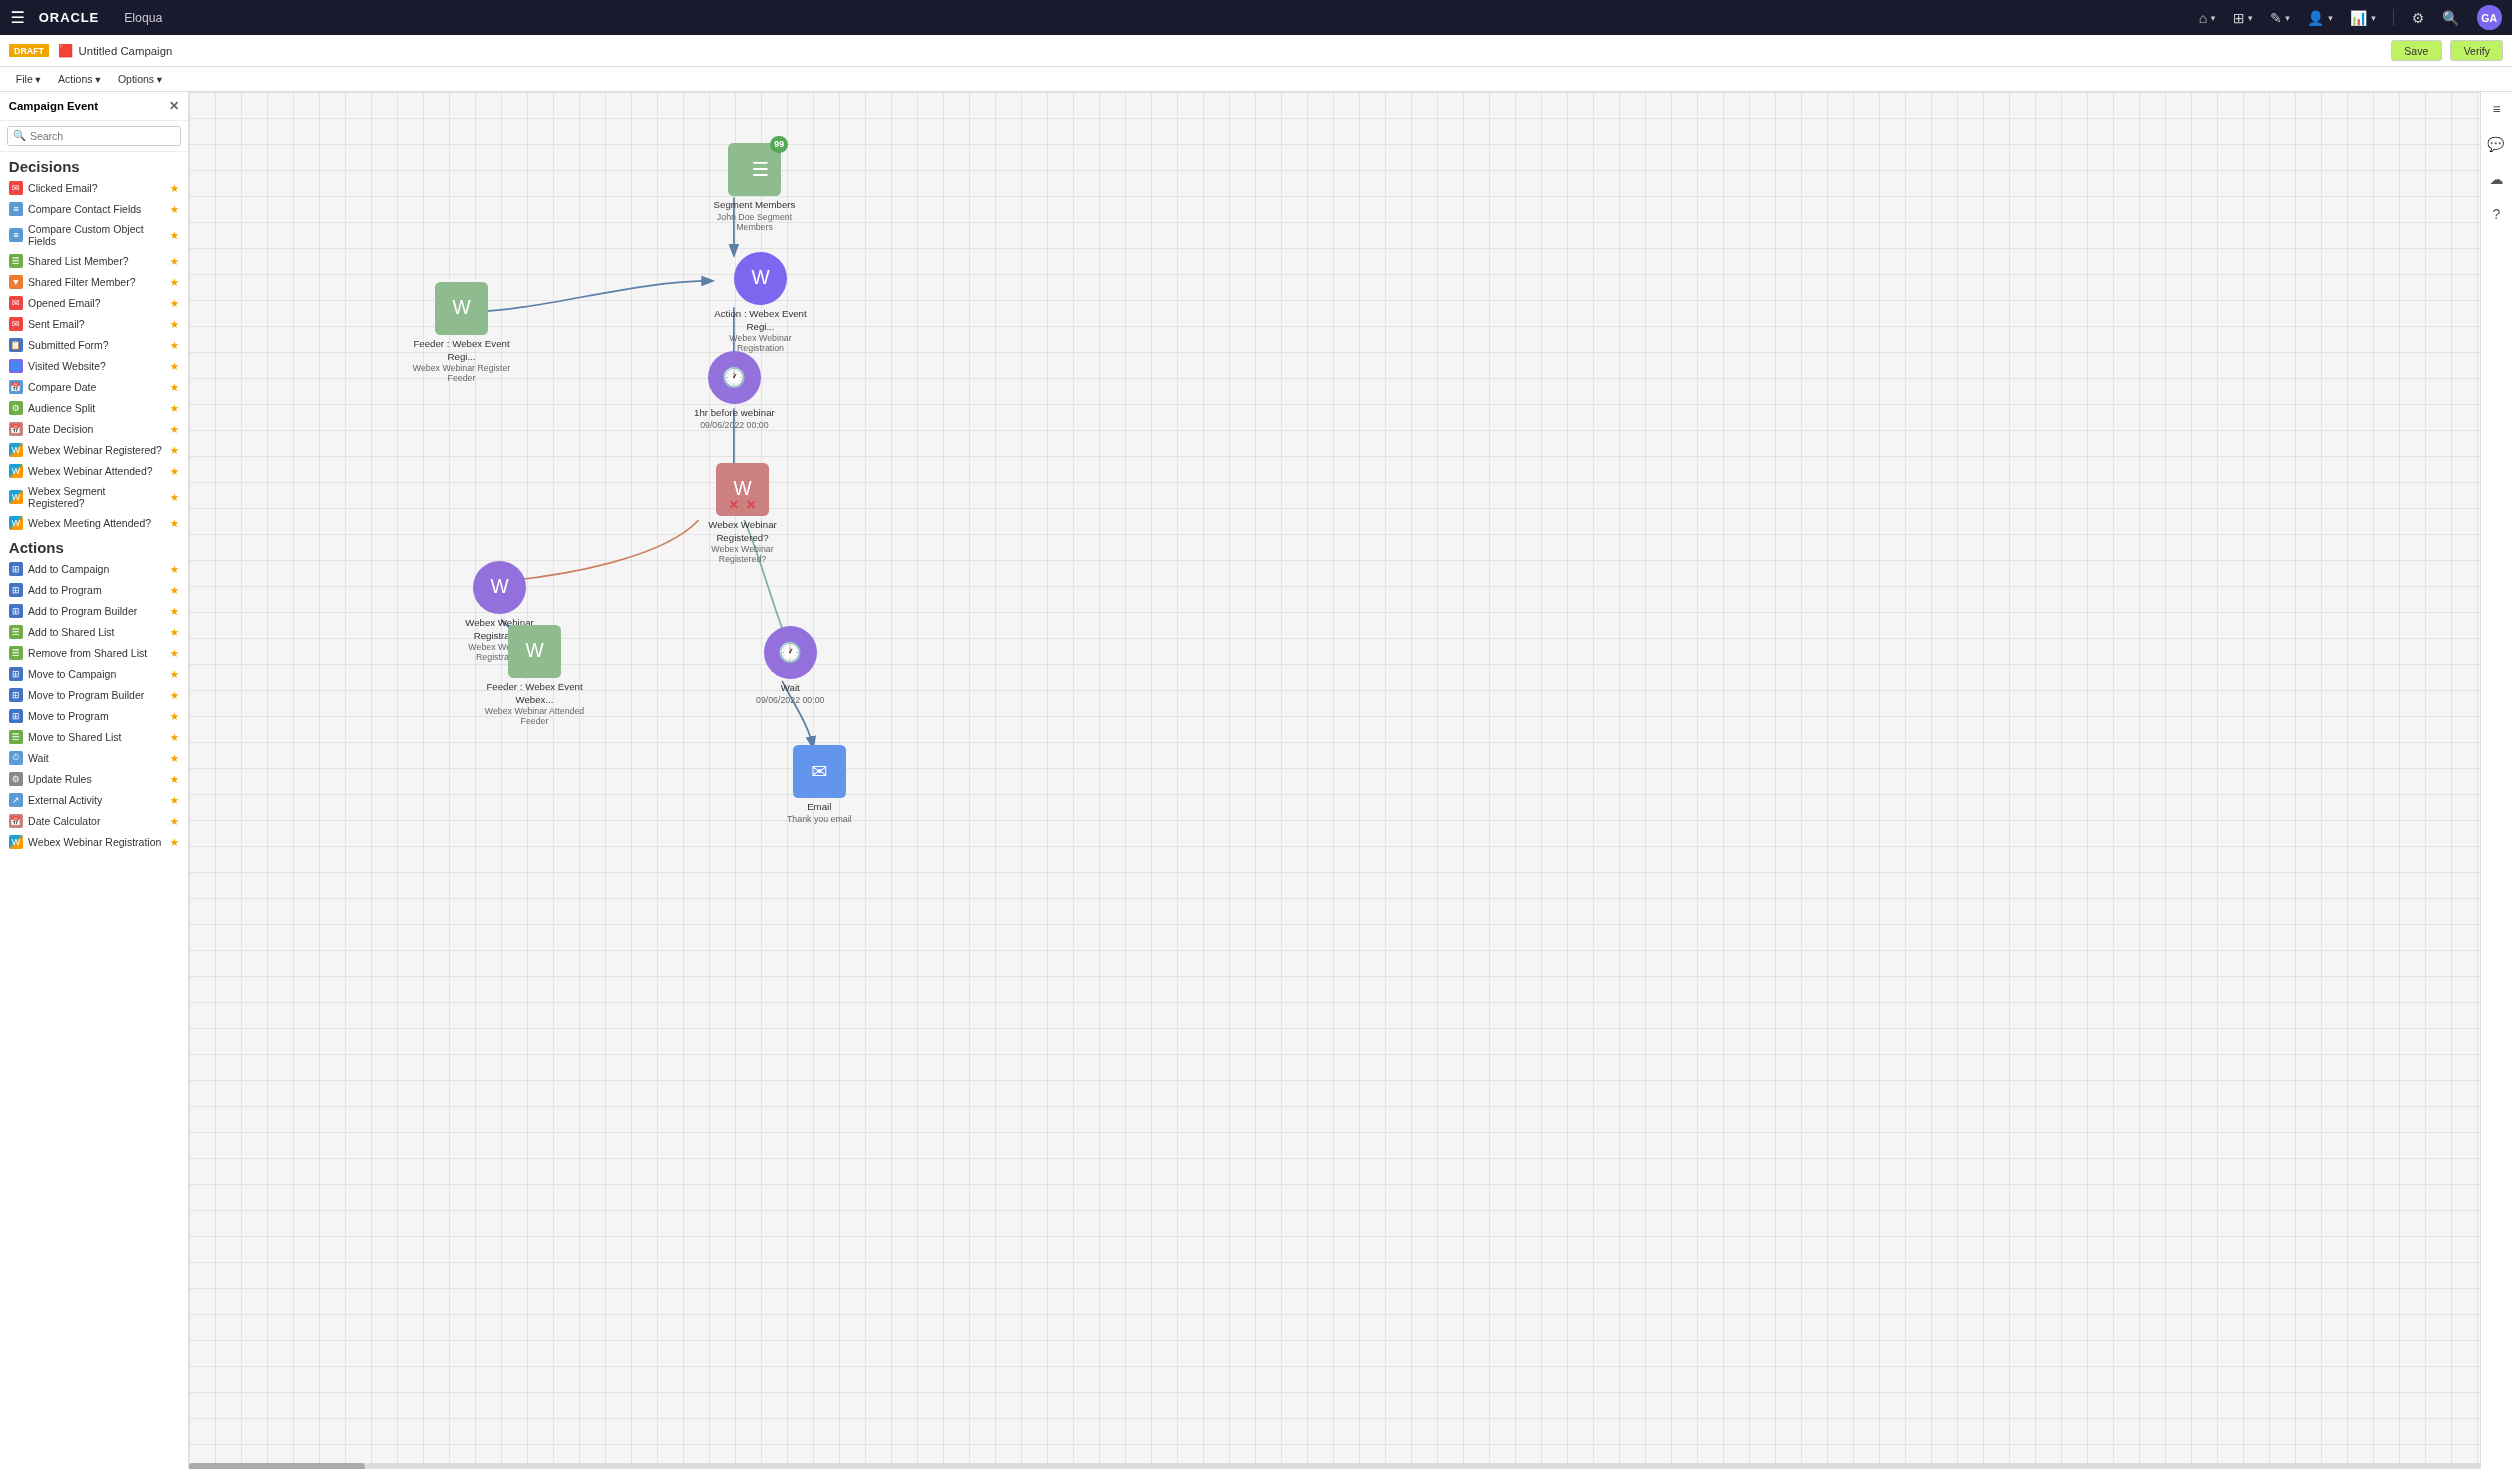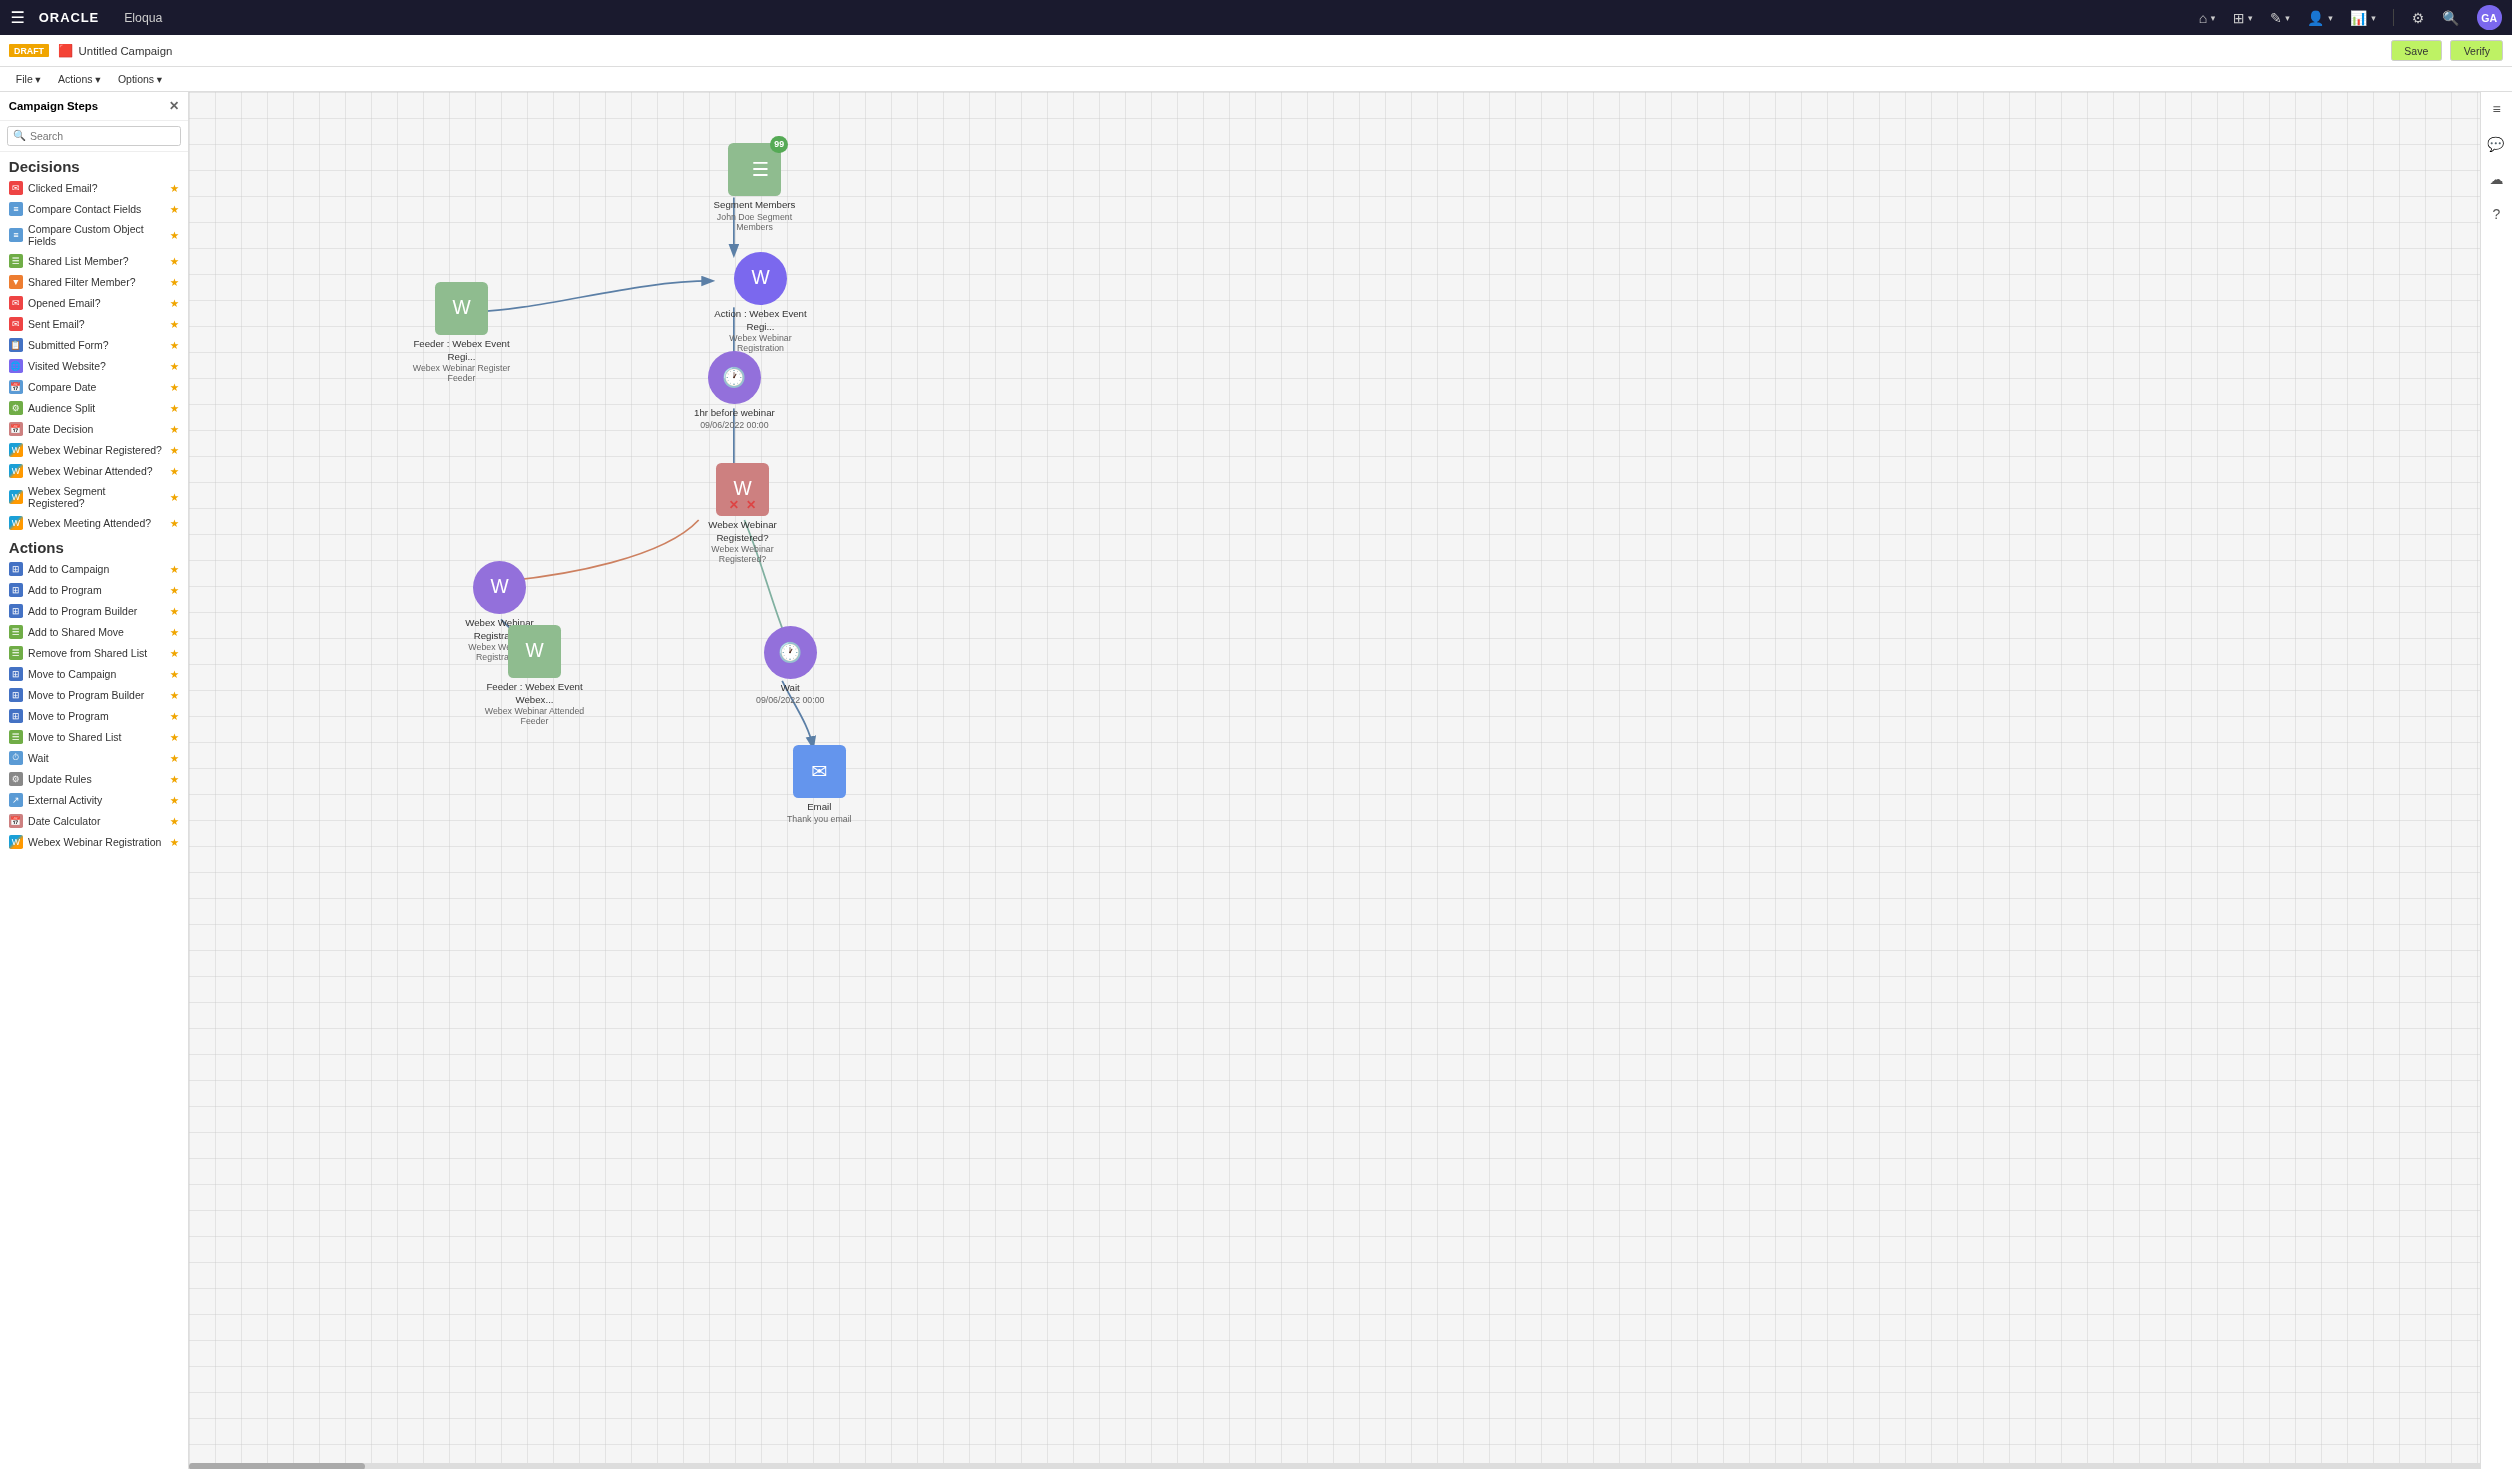--- a/index.html
+++ b/index.html
@@ -377,21 +377,21 @@
   <div class="menu-item">
     <span>Options</span>
     <span>▾</span>
   </div>
 </div>
 
 <div class="main-layout">
 
   <div class="sidebar">
     <div class="sidebar-header">
-      <span>Campaign Steps</span>
+      <span>Campaign Event</span>
       <span class="sidebar-close">✕</span>
     </div>
     <div class="sidebar-search">
       <div class="search-wrapper">
         <span class="search-icon-inner">🔍</span>
         <input class="search-input" type="text" placeholder="Search" style="">
       </div>
     </div>
     <div class="sidebar-list">
 
@@ -491,21 +491,21 @@
             <span class="sidebar-item-label">Add to Program</span>
             <span class="star-icon">★</span>
           </div>
           <div class="sidebar-item">
             <span class="sidebar-item-icon icon-teal">⊞</span>
             <span class="sidebar-item-label">Add to Program Builder</span>
             <span class="star-icon">★</span>
           </div>
           <div class="sidebar-item">
             <span class="sidebar-item-icon icon-green">☰</span>
-            <span class="sidebar-item-label">Add to Shared Move</span>
+            <span class="sidebar-item-label">Add to Shared List</span>
             <span class="star-icon">★</span>
           </div>
           <div class="sidebar-item">
             <span class="sidebar-item-icon icon-green">☰</span>
             <span class="sidebar-item-label">Remove from Shared List</span>
             <span class="star-icon">★</span>
           </div>
           <div class="sidebar-item">
             <span class="sidebar-item-icon icon-teal">⊞</span>
             <span class="sidebar-item-label">Move to Campaign</span>

